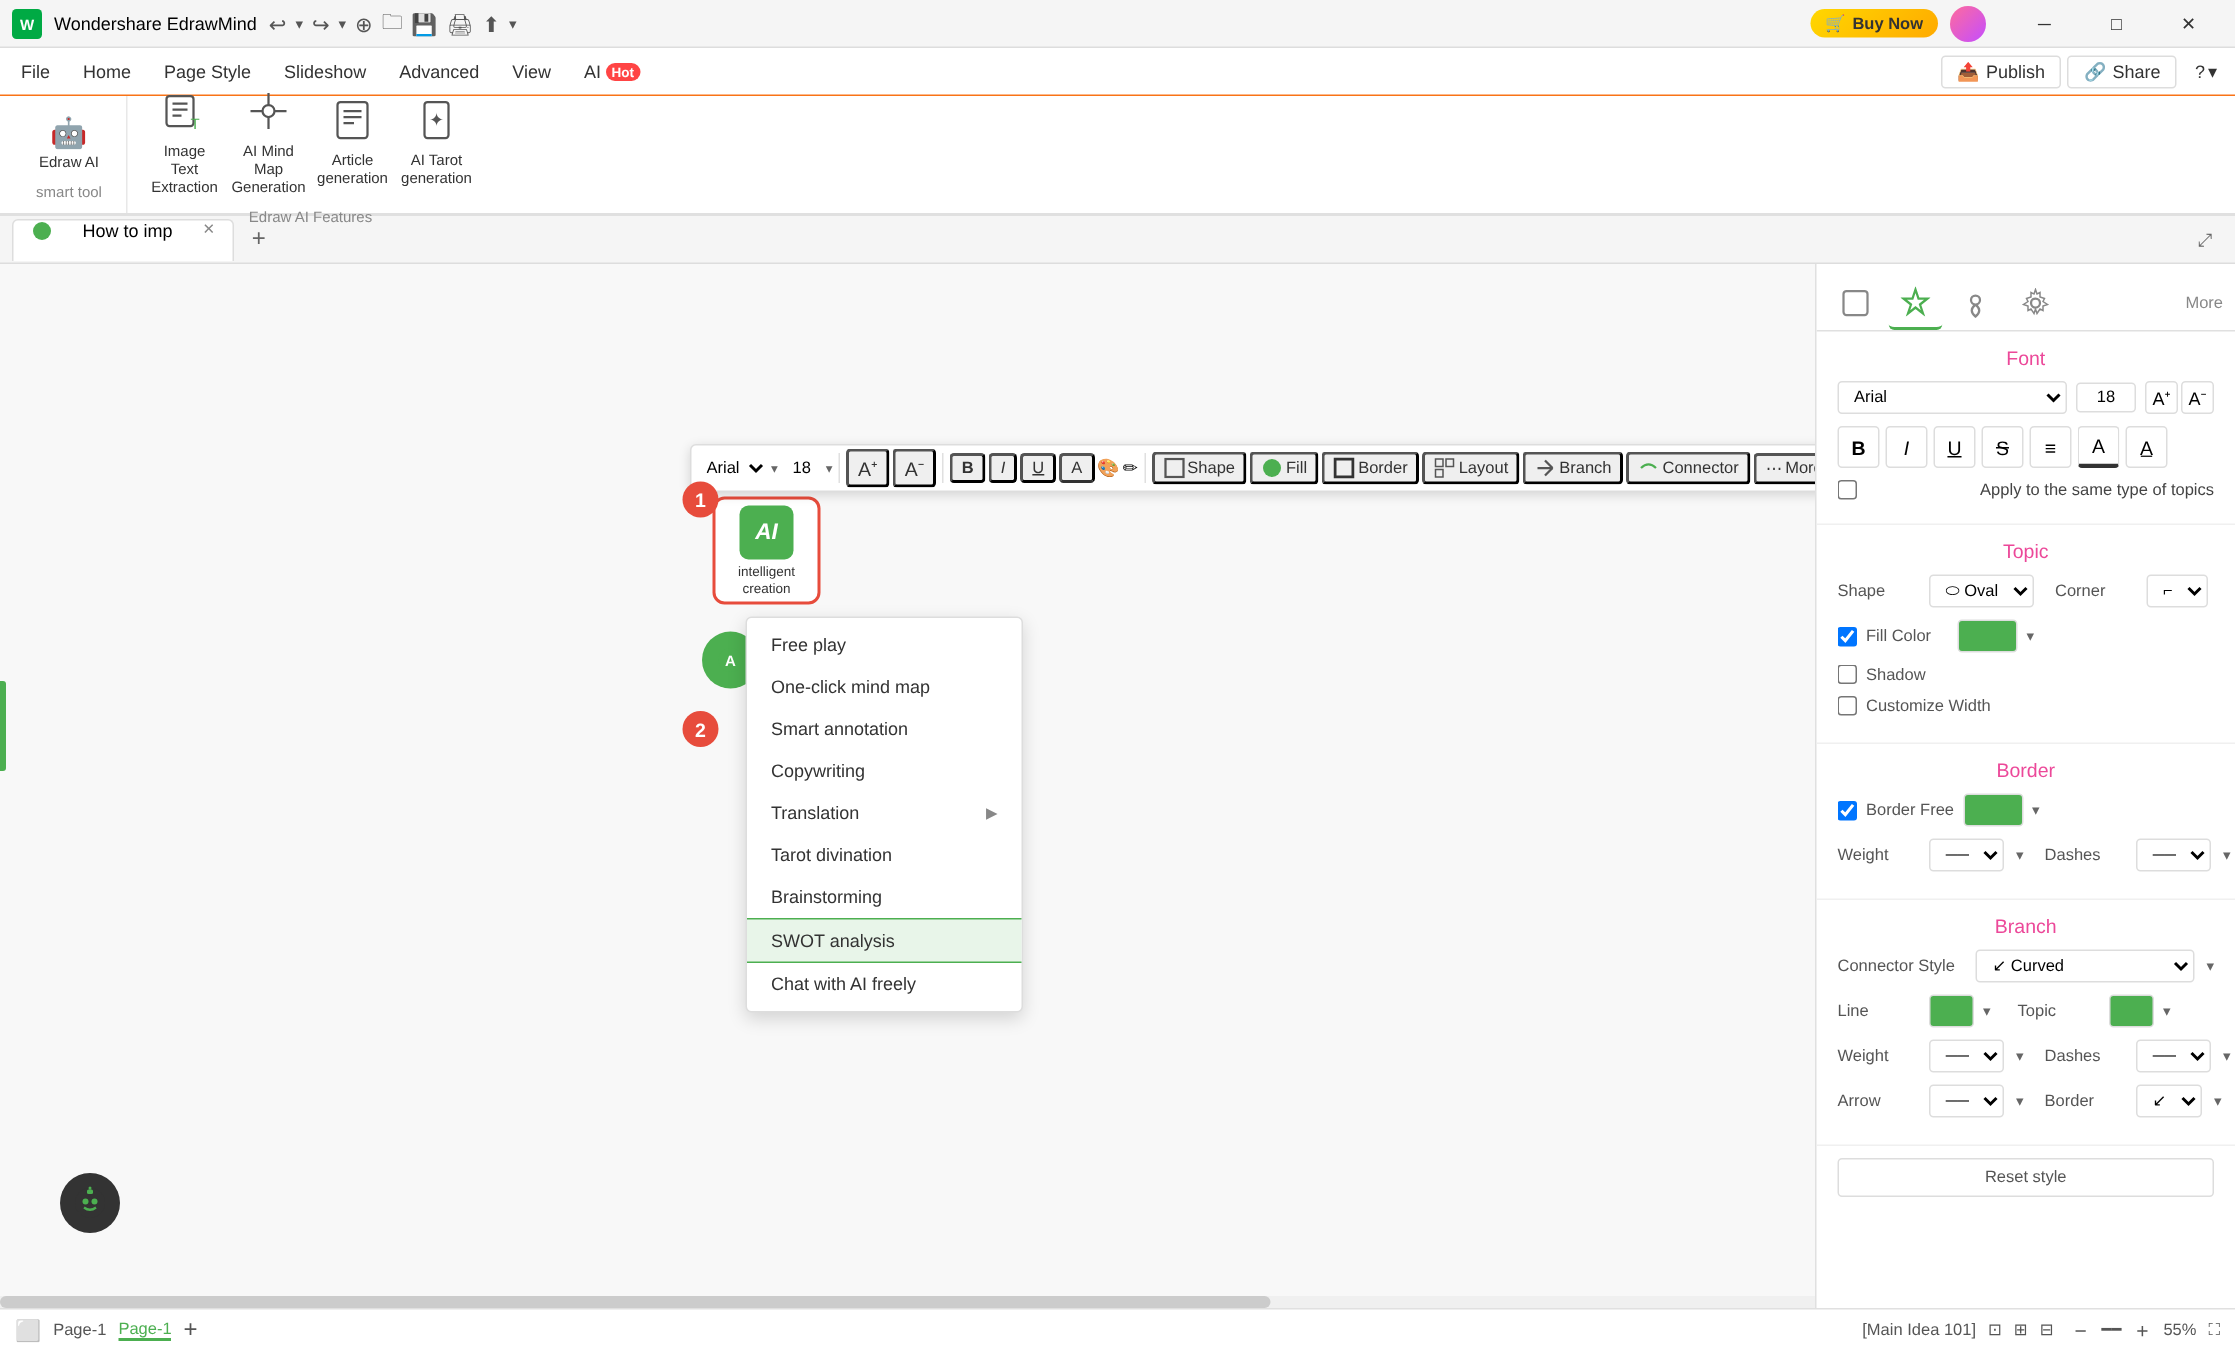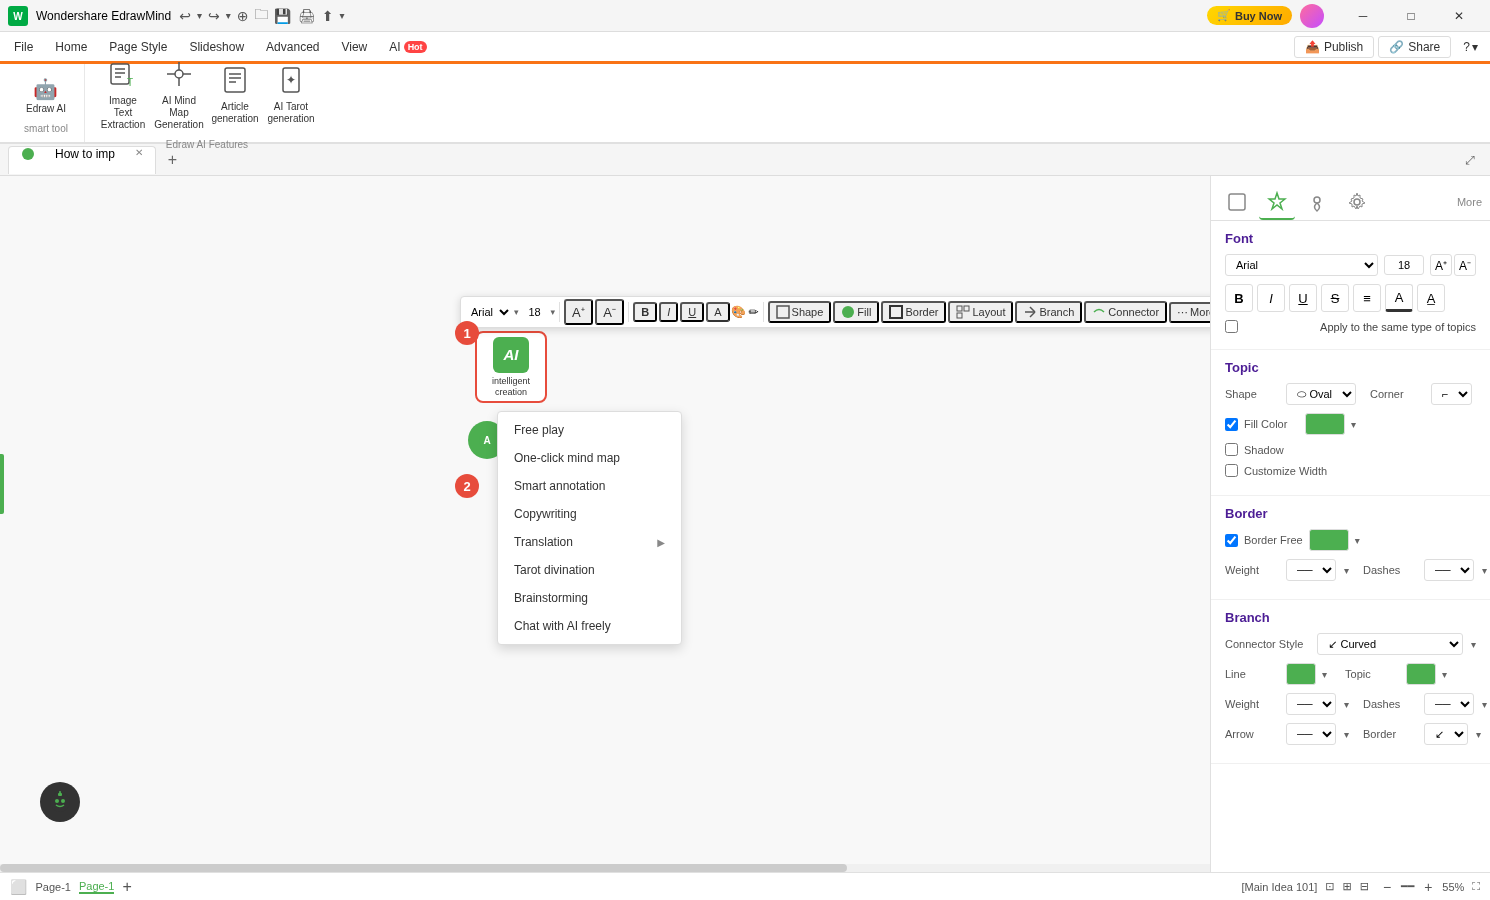--- a/index.html
+++ b/index.html
@@ -32,21 +32,21 @@
     .user-avatar { width: 24px; height: 24px; border-radius: 50%; background: linear-gradient(135deg, #ff6b9d, #c44dff); }
     .win-controls { display: flex; align-items: center; gap: 2px; margin-left: 8px; }
     .win-ctrl { width: 46px; height: 32px; border: none; background: transparent; cursor: pointer; font-size: 12px; color: #333; display: flex; align-items: center; justify-content: center; }
 
     
     .menu-bar {
       height: 32px;
       background: #fff;
       display: flex;
       align-items: center;
-      border-bottom: 3px solid #f97316;
+      border-bottom: 1px solid #f97316;
       padding: 0 4px;
       gap: 2px;
     }
     .menu-item {
       padding: 4px 10px;
       font-size: 12px;
       color: #333;
       cursor: pointer;
       border-radius: 3px;
     }
@@ -314,21 +314,21 @@
       display: flex; align-items: center; justify-content: center;
       cursor: pointer;
       border-radius: 4px;
       font-size: 16px;
       color: #888;
     }
     .panel-tab.active { color: #4CAF50; border-bottom: 2px solid #4CAF50; }
     .panel-more { margin-left: auto; font-size: 11px; color: #888; cursor: pointer; display: flex; align-items: center; }
 
     .panel-section { padding: 10px 14px; border-bottom: 1px solid #f0f0f0; }
-    .panel-section-title { font-size: 13px; font-weight: 700; color: #4c1d95; margin-bottom: 8px; }
+    .panel-section-title { font-size: 13px; font-weight: 400; color: #ec4899; margin-bottom: 8px; text-align: center; }
 
     .panel-row { display: flex; align-items: center; margin-bottom: 8px; gap: 6px; }
     .panel-label { font-size: 11px; color: #555; min-width: 55px; }
 
     .font-select {
       flex: 1; border: 1px solid #ddd; border-radius: 3px; padding: 3px 6px;
       font-size: 11px; background: #fff;
     }
     .font-size-input {
       width: 40px; border: 1px solid #ddd; border-radius: 3px; padding: 3px 6px;
@@ -667,20 +667,23 @@
       <div class="ctx-item">
         <span>Translation</span>
         <span class="ctx-arrow">▶</span>
       </div>
       <div class="ctx-item">
         <span>Tarot divination</span>
       </div>
       <div class="ctx-item">
         <span>Brainstorming</span>
       </div>
+      <div class="ctx-item active">
+        <span>SWOT analysis</span>
+      </div>
       <div class="ctx-item">
         <span>Chat with AI freely</span>
       </div>
     </div>
 
     <div class="robot-icon">
       <svg width="24" height="24" viewBox="0 0 24 24">
         <circle cx="12" cy="12" r="10" fill="#333"></circle>
         <circle cx="9" cy="11" r="2" fill="#4CAF50"></circle>
         <circle cx="15" cy="11" r="2" fill="#4CAF50"></circle>
@@ -836,20 +839,21 @@
         </select>
         <span style="font-size:10px;color:#666;cursor:pointer;margin-left:2px;">▾</span>
         <span class="panel-label" style="margin-left:8px;">Border</span>
         <select class="corner-select">
           <option>↙</option>
         </select>
         <span style="font-size:10px;color:#666;cursor:pointer;margin-left:2px;">▾</span>
       </div>
     </div>
 
+    <button class="reset-btn">Reset style</button>
   </div>
 </div>
 
 <div class="status-bar">
   <span style="cursor:pointer;font-size:14px;">⬜</span>
   <span>Page-1</span>
   <span style="color:#4CAF50;border-bottom:2px solid #4CAF50;cursor:pointer;">Page-1</span>
   <span style="cursor:pointer;font-size:16px;">+</span>
   <div class="status-bar-right">
     <span>[Main Idea 101]</span>

